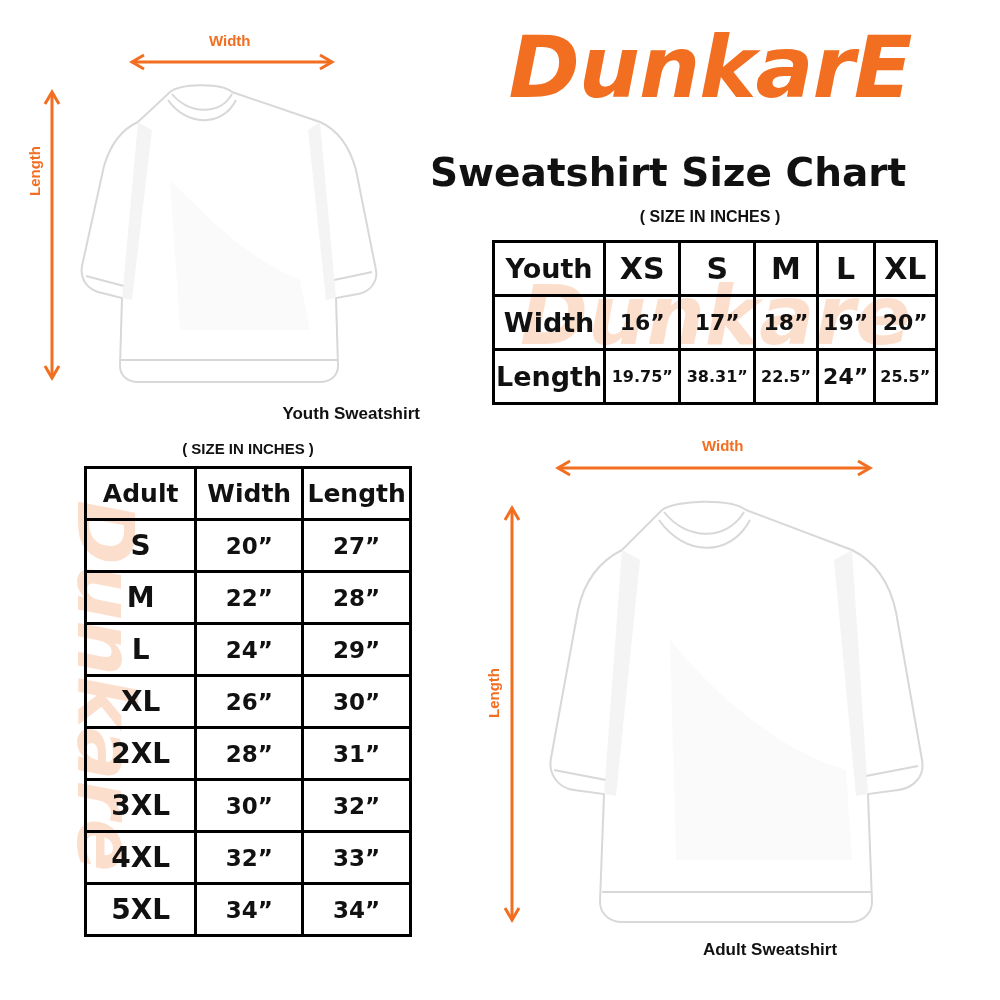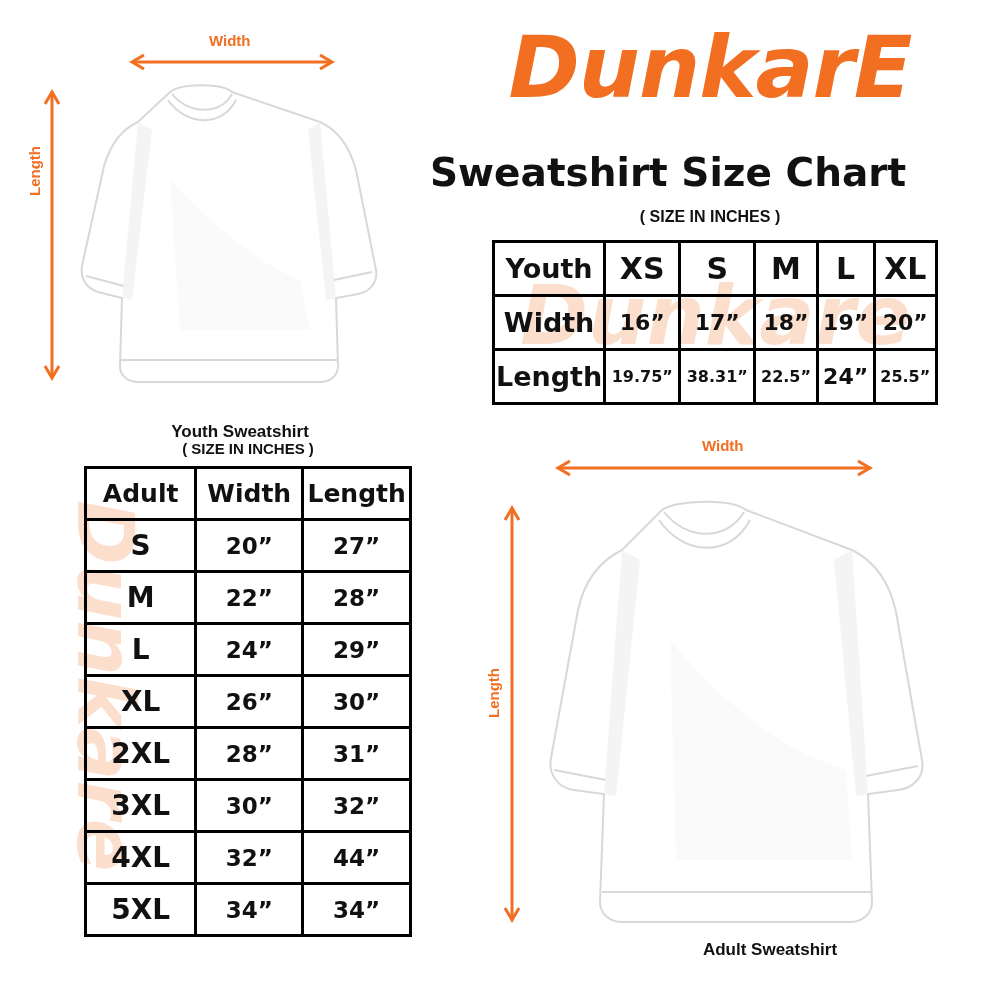--- a/index.html
+++ b/index.html
@@ -112,21 +112,21 @@
   }
 
   
   .shirt-caption {
     position: absolute;
     text-align: center;
     font-size: 17px;
     font-weight: bold;
     color: #111;
   }
-  .caption-youth { left: 60px; top: 422px; width: 360px; }
+  .caption-youth { left: 60px; top: 404px; width: 360px; text-align: right; }
   .caption-adult { left: 590px; top: 940px; width: 360px; }
 
   
   .dim-label {
     position: absolute;
     color: #F26E21;
     font-size: 15px;
     font-weight: bold;
   }
 
@@ -263,21 +263,21 @@
           <td class="val">31”</td>
         </tr>
         <tr>
           <td class="sz">3XL</td>
           <td class="val">30”</td>
           <td class="val">32”</td>
         </tr>
         <tr>
           <td class="sz">4XL</td>
           <td class="val">32”</td>
-          <td class="val">44”</td>
+          <td class="val">33”</td>
         </tr>
         <tr>
           <td class="sz">5XL</td>
           <td class="val">34”</td>
           <td class="val">34”</td>
         </tr>
       </tbody>
     </table>
   </div>
 

